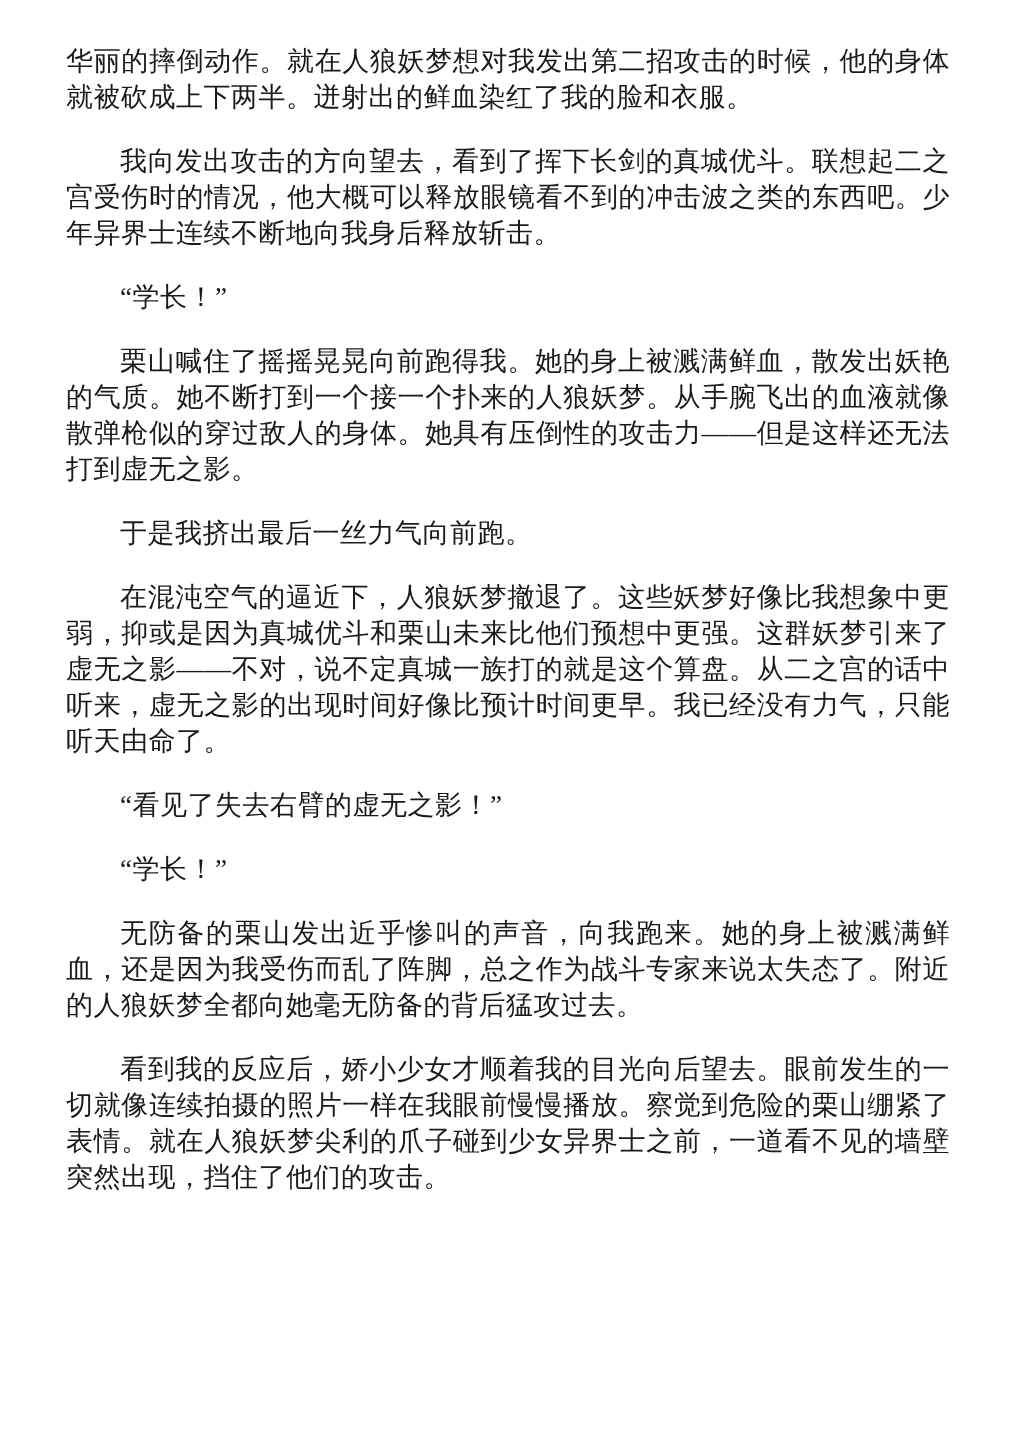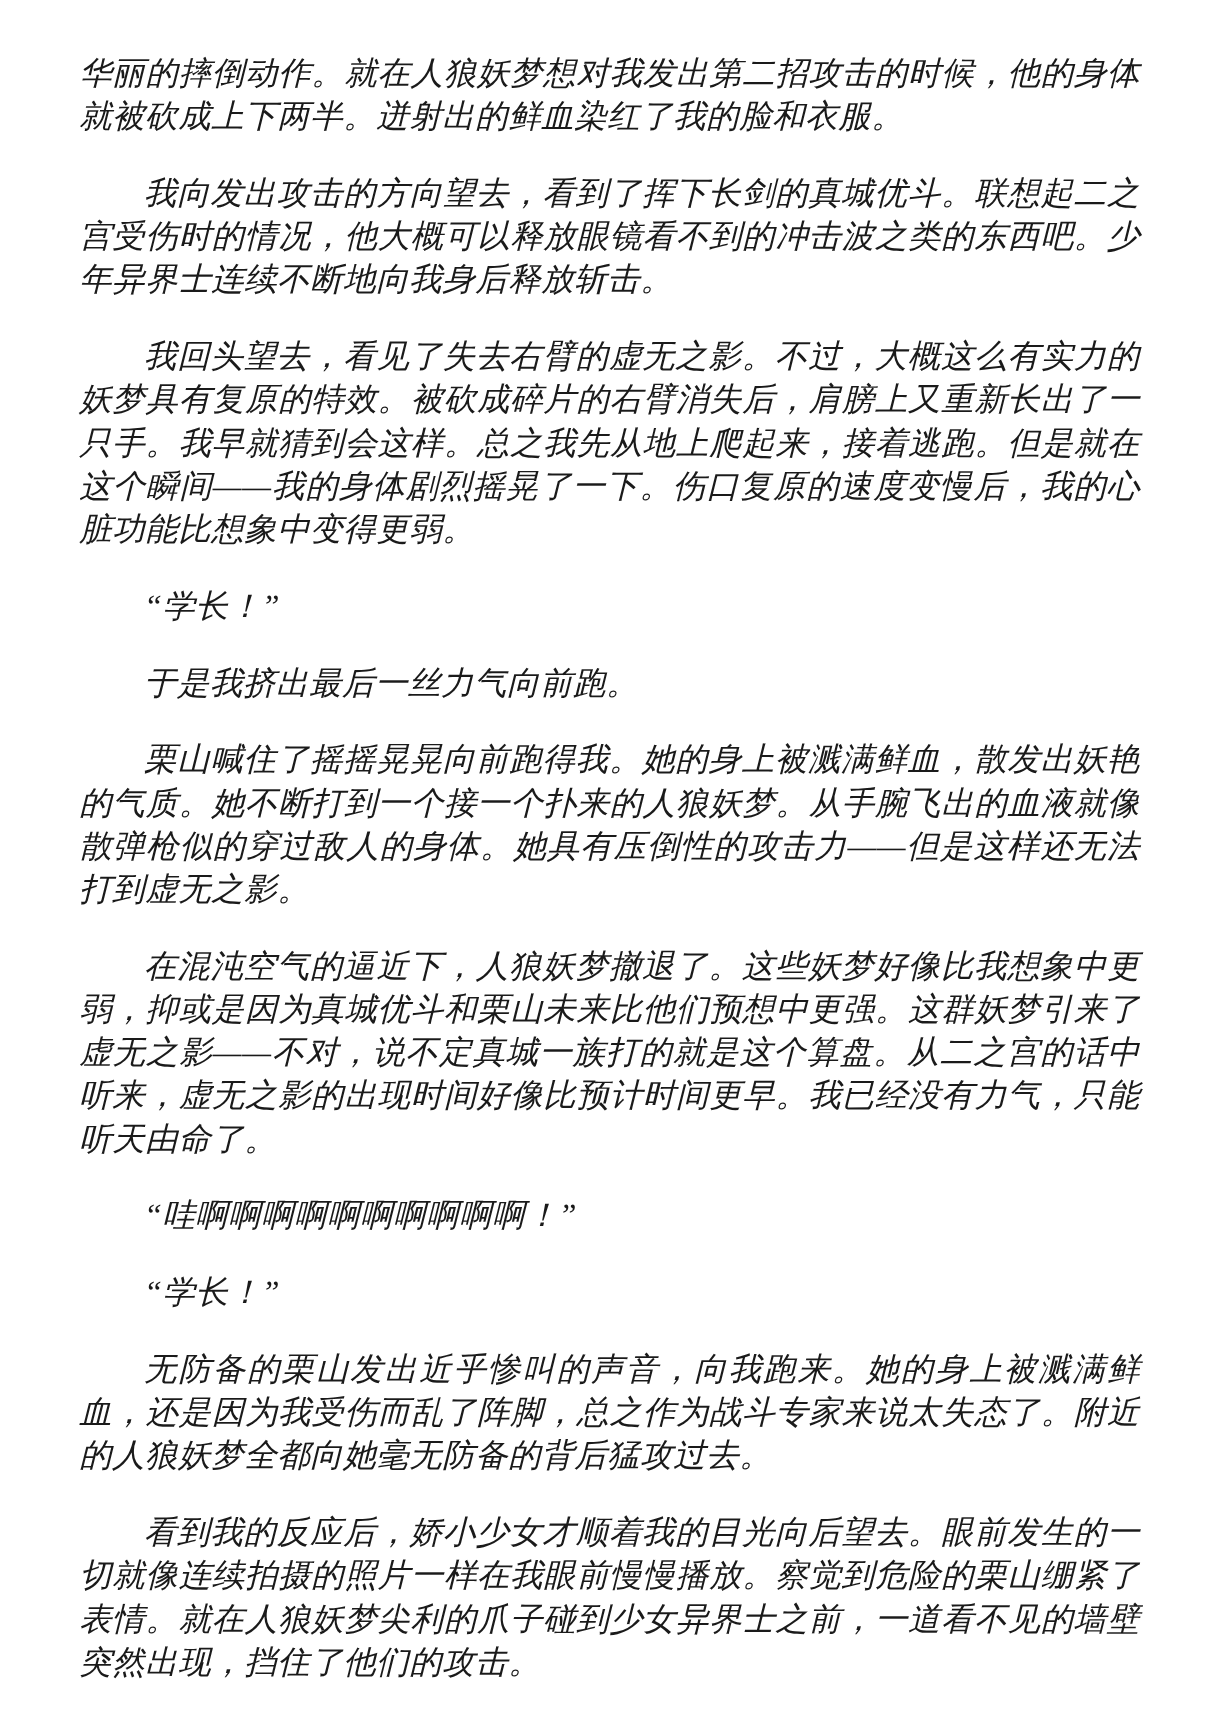--- a/index.html
+++ b/index.html
@@ -19,34 +19,32 @@
       font-family: "Liberation Serif", "DejaVu Serif", serif;
       font-size: 27px;
       line-height: 36px;
       color: #1a1a1a;
       text-align: justify;
       letter-spacing: 0.5px;
     }
     .para {
       margin: 0 0 28px 0;
       padding: 0;
-      font-style: italic;
     }
     .para.indent {
       text-indent: 2em;
     }
   </style>
 </head>
 <body>
 
 <div class="page">
   <p class="para">华丽的摔倒动作。就在人狼妖梦想对我发出第二招攻击的时候，他的身体就被砍成上下两半。迸射出的鲜血染红了我的脸和衣服。</p>
   <p class="para indent">我向发出攻击的方向望去，看到了挥下长剑的真城优斗。联想起二之宫受伤时的情况，他大概可以释放眼镜看不到的冲击波之类的东西吧。少年异界士连续不断地向我身后释放斩击。</p>
-  <p class="para indent">我回头望去，看见了失去右臂的虚无之影。不过，大概这么有实力的妖梦具有复原的特效。被砍成碎片的右臂消失后，肩膀上又重新长出了一只手。我早就猜到会这样。总之我先从地上爬起来，接着逃跑。但是就在这个瞬间——我的身体剧烈摇晃了一下。伤口复原的速度变慢后，我的心脏功能比想象中变得更弱。</p>
   <p class="para indent">“学长！”</p>
+  <p class="para indent">栗山喊住了摇摇晃晃向前跑得我。她的身上被溅满鲜血，散发出妖艳的气质。她不断打到一个接一个扑来的人狼妖梦。从手腕飞出的血液就像散弹枪似的穿过敌人的身体。她具有压倒性的攻击力——但是这样还无法打到虚无之影。</p>
   <p class="para indent">于是我挤出最后一丝力气向前跑。</p>
-  <p class="para indent">栗山喊住了摇摇晃晃向前跑得我。她的身上被溅满鲜血，散发出妖艳的气质。她不断打到一个接一个扑来的人狼妖梦。从手腕飞出的血液就像散弹枪似的穿过敌人的身体。她具有压倒性的攻击力——但是这样还无法打到虚无之影。</p>
   <p class="para indent">在混沌空气的逼近下，人狼妖梦撤退了。这些妖梦好像比我想象中更弱，抑或是因为真城优斗和栗山未来比他们预想中更强。这群妖梦引来了虚无之影——不对，说不定真城一族打的就是这个算盘。从二之宫的话中听来，虚无之影的出现时间好像比预计时间更早。我已经没有力气，只能听天由命了。</p>
-  <p class="para indent">“哇啊啊啊啊啊啊啊啊啊啊！”</p>
+  <p class="para indent">“看见了失去右臂的虚无之影！”</p>
   <p class="para indent">“学长！”</p>
   <p class="para indent">无防备的栗山发出近乎惨叫的声音，向我跑来。她的身上被溅满鲜血，还是因为我受伤而乱了阵脚，总之作为战斗专家来说太失态了。附近的人狼妖梦全都向她毫无防备的背后猛攻过去。</p>
   <p class="para indent">看到我的反应后，娇小少女才顺着我的目光向后望去。眼前发生的一切就像连续拍摄的照片一样在我眼前慢慢播放。察觉到危险的栗山绷紧了表情。就在人狼妖梦尖利的爪子碰到少女异界士之前，一道看不见的墙壁突然出现，挡住了他们的攻击。</p>
 </div>
 
 </body></html>

